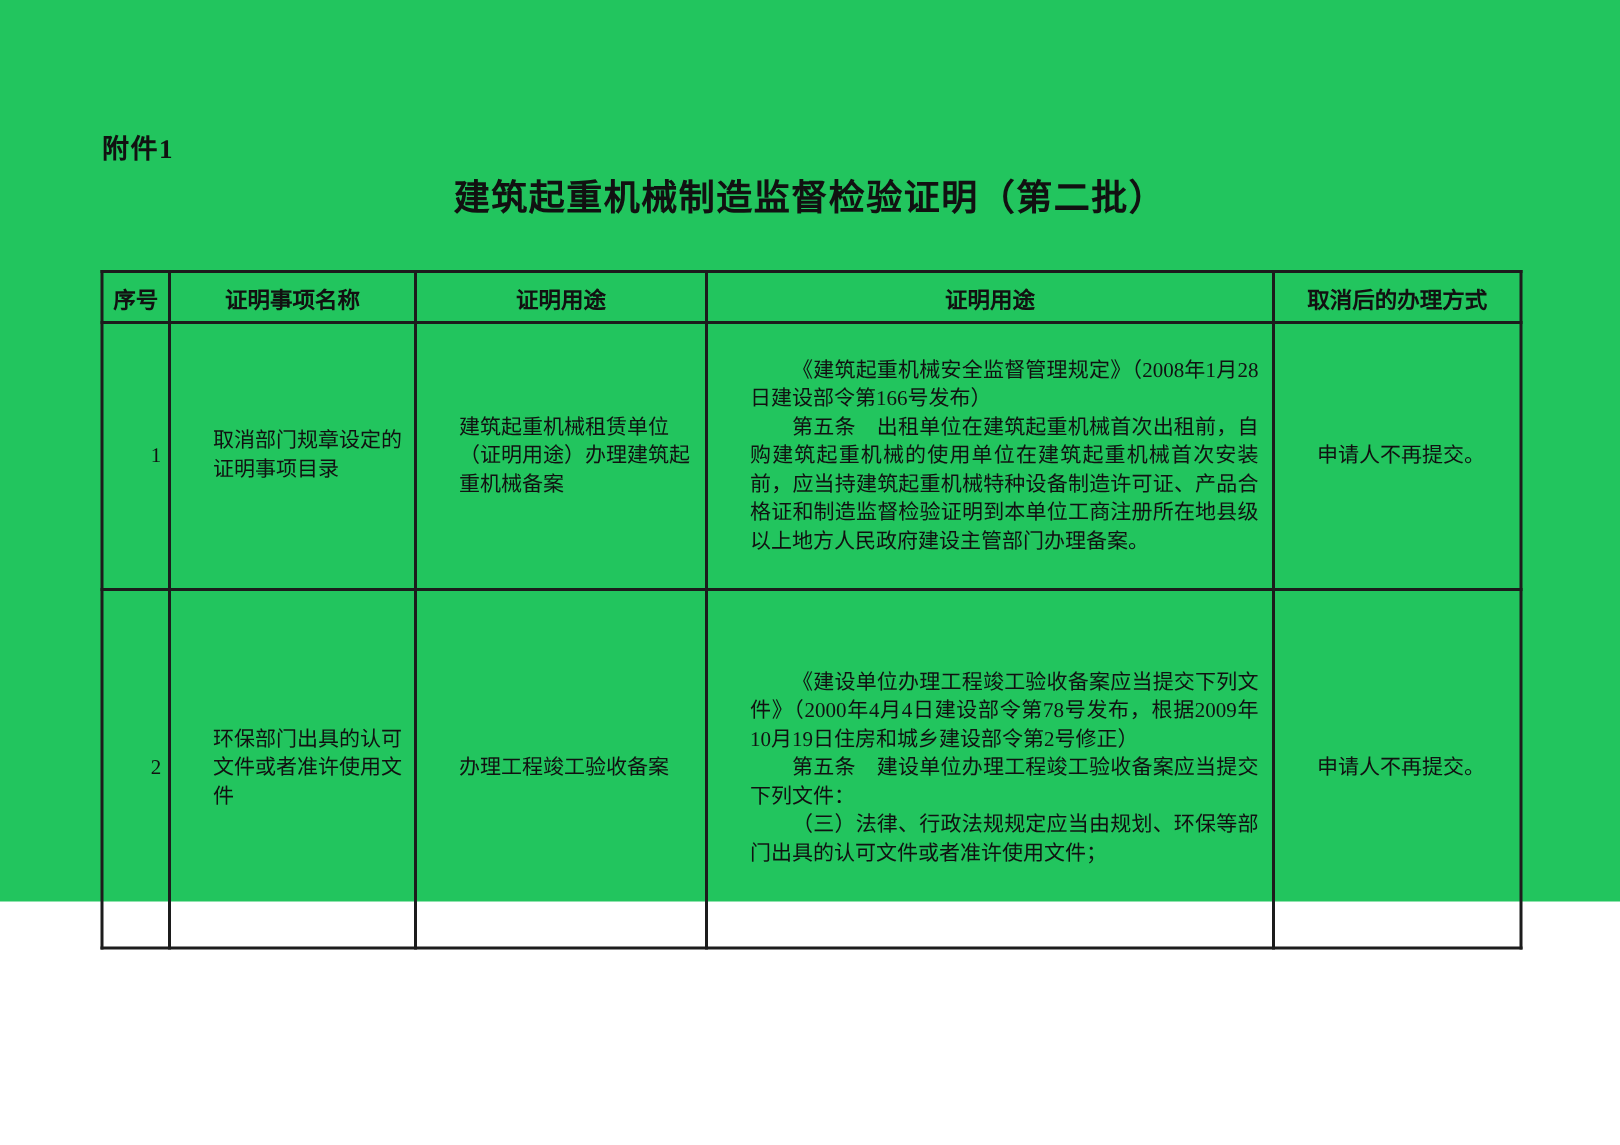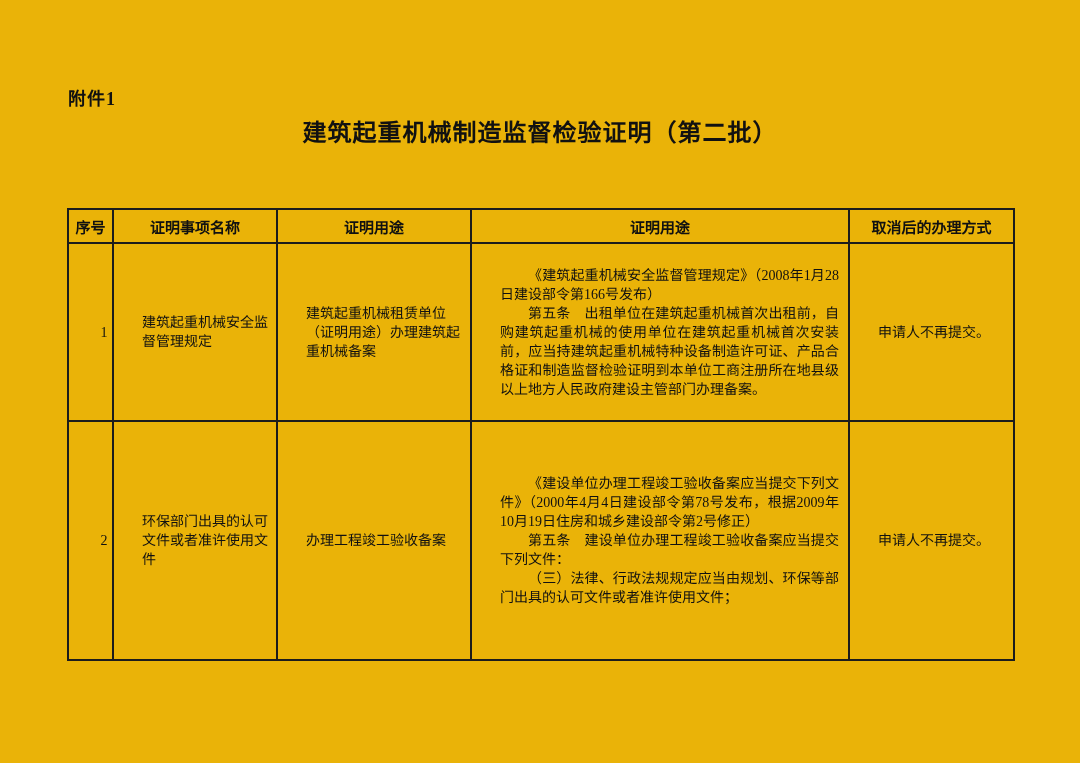--- a/index.html
+++ b/index.html
@@ -11,22 +11,22 @@
     width: 1080px;
     height: 763px;
     font-family: "Liberation Serif", "DejaVu Serif", serif;
     color: #111111;
     position: relative;
     overflow: hidden;
   }
   .page {
     position: relative;
     width: 1080px;
-    height: 763px;
-    background: #eab308;
+    height: 601px;
+    background: #22c55e;
   }
   .attachment-label {
     position: absolute;
     left: 68px;
     top: 84px;
     font-size: 18px;
     font-weight: 600;
     letter-spacing: 1px;
   }
   .title-block {
@@ -38,21 +38,21 @@
   }
   .title-line {
     font-size: 24px;
     font-weight: bold;
     line-height: 31px;
     letter-spacing: 1px;
   }
   table.catalog {
     position: absolute;
     left: 67px;
-    top: 208px;
+    top: 180px;
     width: 946px;
     border-collapse: collapse;
     table-layout: fixed;
   }
   table.catalog th,
   table.catalog td {
     border: 2px solid #1c1c1c;
     vertical-align: middle;
     overflow: hidden;
     padding-left: 28px;
@@ -106,21 +106,21 @@
         <th>序号</th>
         <th>证明事项名称</th>
         <th>证明用途</th>
         <th>证明用途</th>
         <th>取消后的办理方式</th>
       </tr>
     </thead>
     <tbody>
       <tr class="row-1">
         <td class="c-seq">1</td>
-        <td class="c-name">建筑起重机械安全监督管理规定</td>
+        <td class="c-name">取消部门规章设定的证明事项目录</td>
         <td class="c-purpose">建筑起重机械租赁单位（证明用途）办理建筑起重机械备案</td>
         <td class="c-basis">
           <p>《建筑起重机械安全监督管理规定》（2008年1月28日建设部令第166号发布）</p>
           <p>第五条　出租单位在建筑起重机械首次出租前，自购建筑起重机械的使用单位在建筑起重机械首次安装前，应当持建筑起重机械特种设备制造许可证、产品合格证和制造监督检验证明到本单位工商注册所在地县级以上地方人民政府建设主管部门办理备案。</p>
         </td>
         <td class="c-handling">申请人不再提交。</td>
       </tr>
       <tr class="row-2">
         <td class="c-seq">2</td>
         <td class="c-name">环保部门出具的认可文件或者准许使用文件</td>

